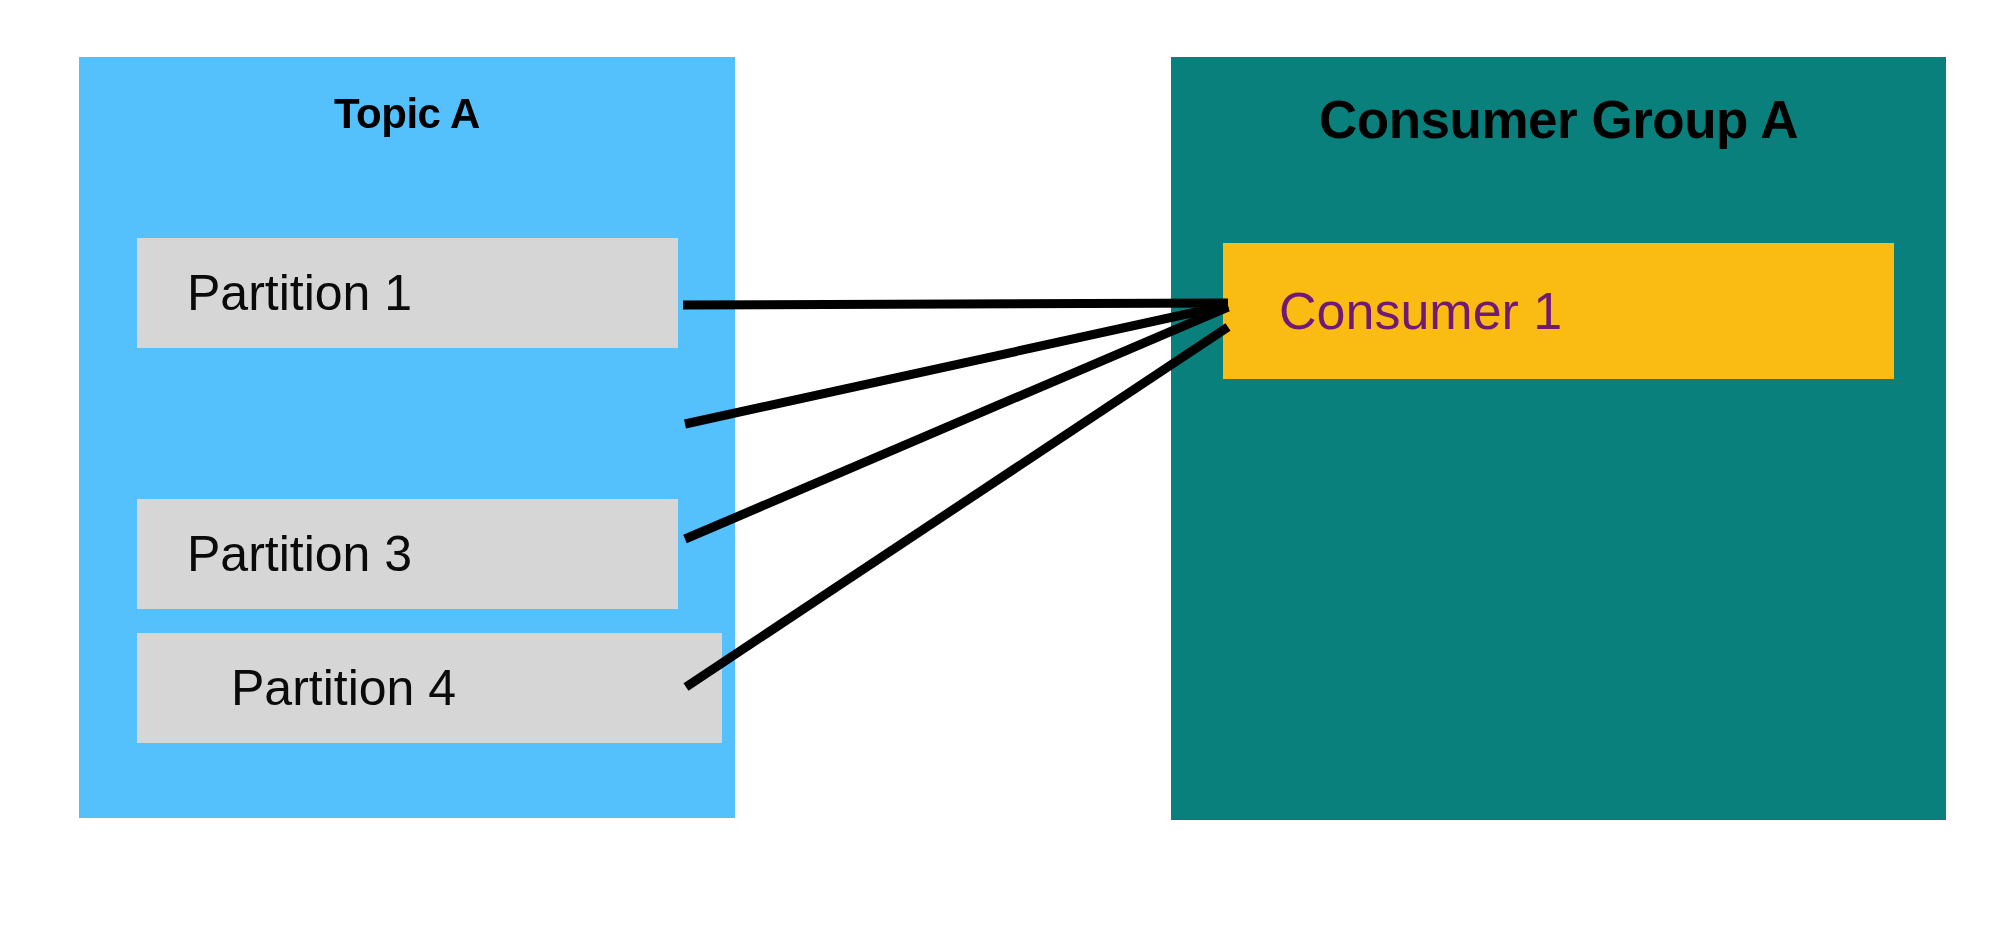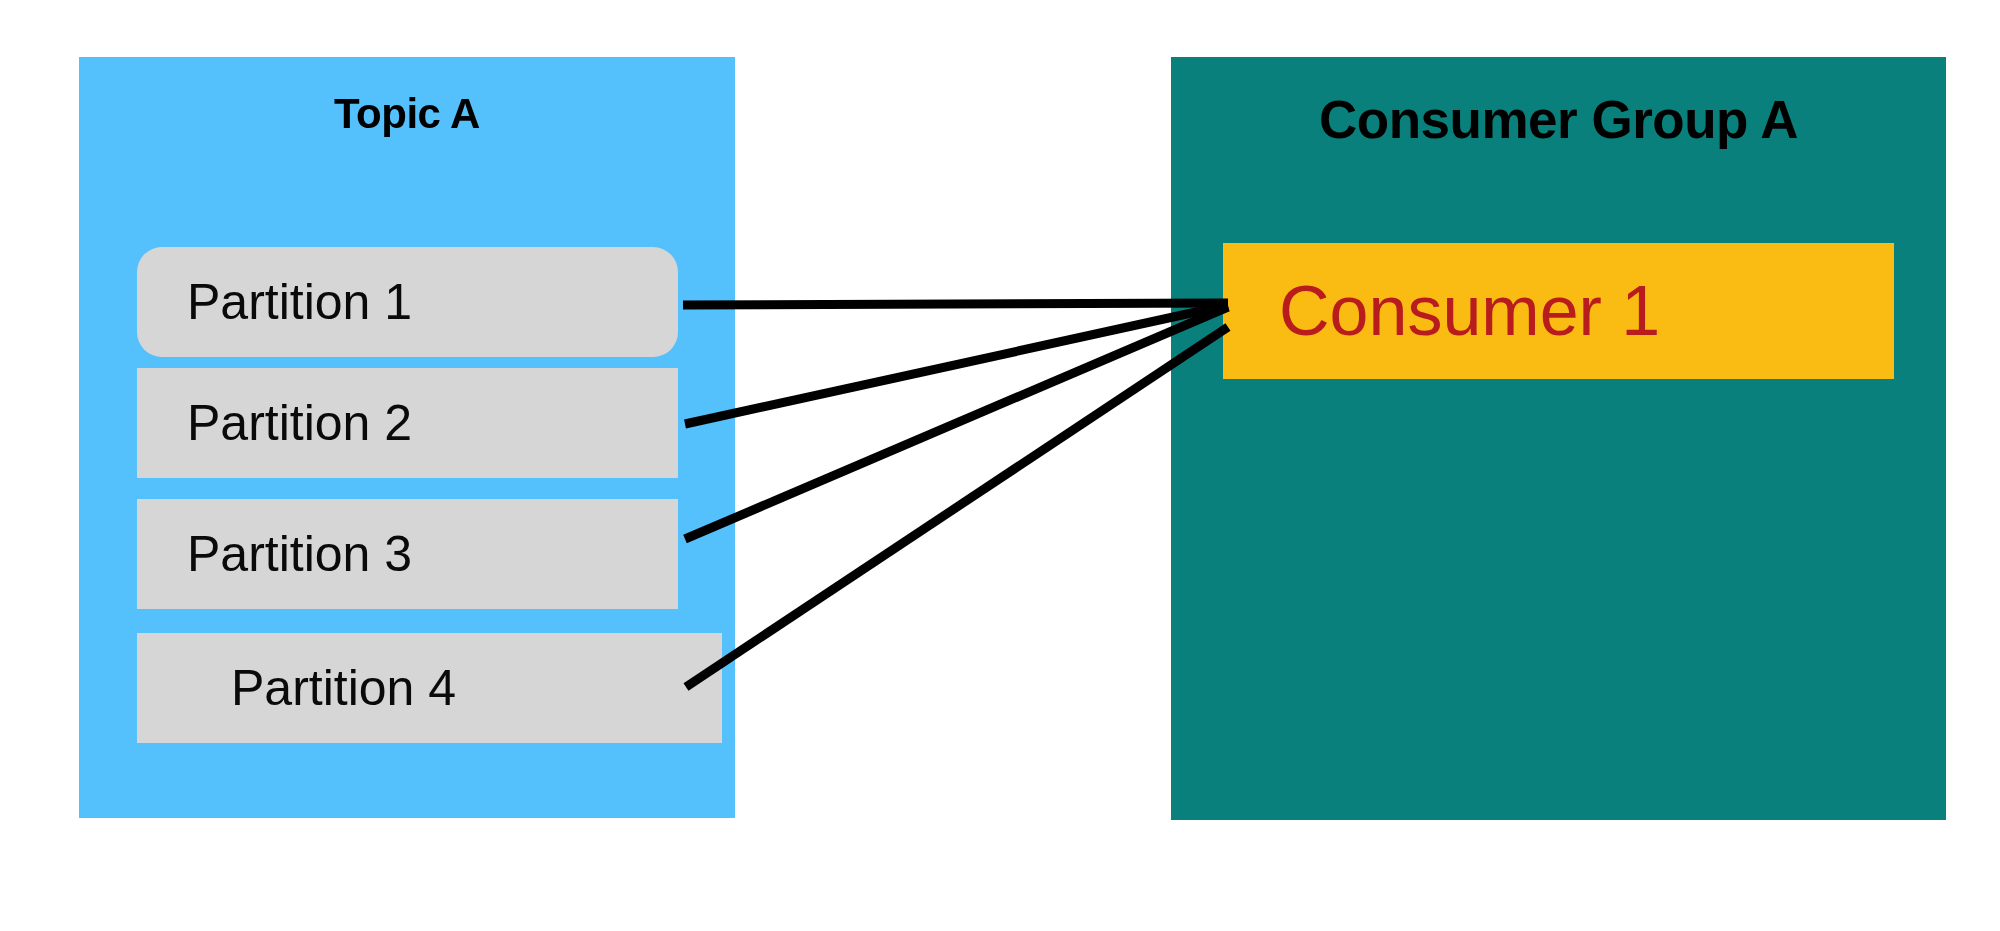--- a/index.html
+++ b/index.html
@@ -83,22 +83,22 @@
     left: 52px;
     top: 186px;
     width: 671px;
     height: 136px;
     background: #fabc12;
     display: flex;
     align-items: center;
   }
   .consumer-label {
     padding-left: 56px;
-    font-size: 70px;
-    color: #b91c1c;
+    font-size: 52px;
+    color: #701a75;
     line-height: 1;
     white-space: nowrap;
   }
 
   
   .connectors {
     position: absolute;
     left: 0;
     top: 0;
     width: 2000px;
@@ -107,27 +107,24 @@
   }
 </style>
 </head>
 <body>
 
 <div id="stage">
 
   <div class="topic-box">
     <div class="topic-title">Topic A</div>
 
-    <div class="partition" style="top:190px;border-radius:25px;">
+    <div class="partition" style="top:181px;">
       <span class="partition-label">Partition 1</span>
     </div>
 
-    <div class="partition" style="top:311px;">
-      <span class="partition-label">Partition 2</span>
-    </div>
 
     <div class="partition" style="top:442px;">
       <span class="partition-label">Partition 3</span>
     </div>
 
     <div class="partition" style="top:576px;padding-left:44px;">
       <span class="partition-label">Partition 4</span>
     </div>
   </div>
 

